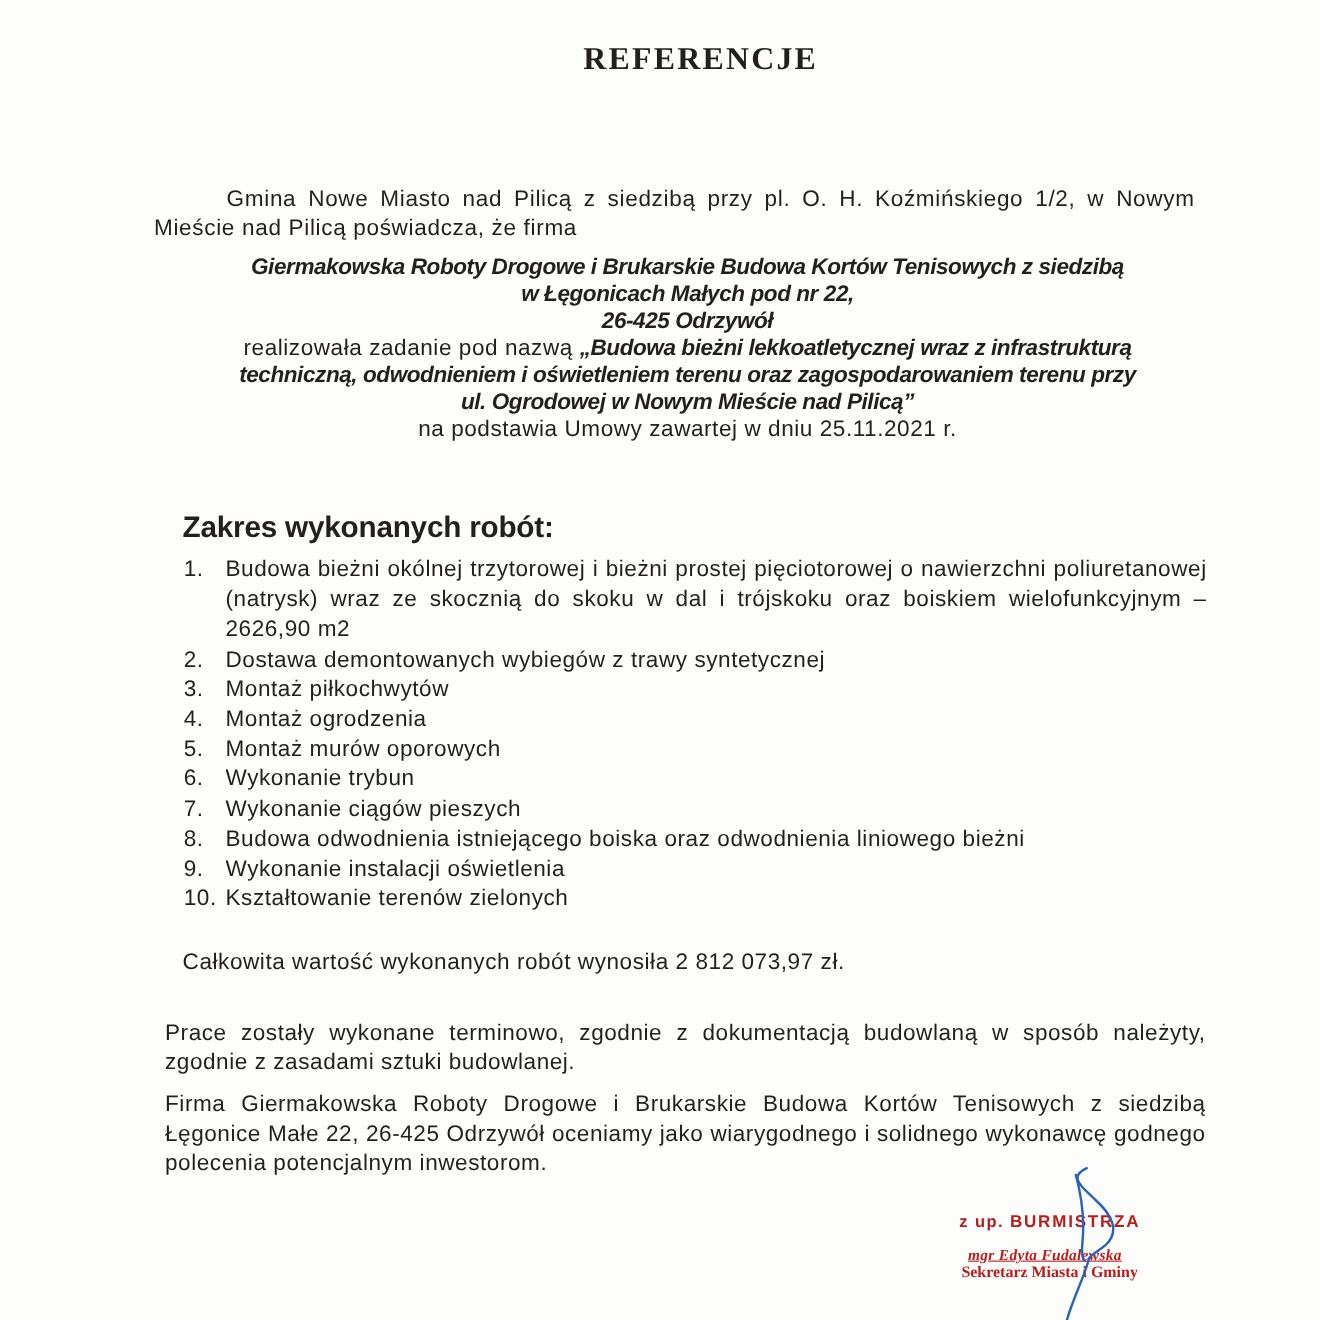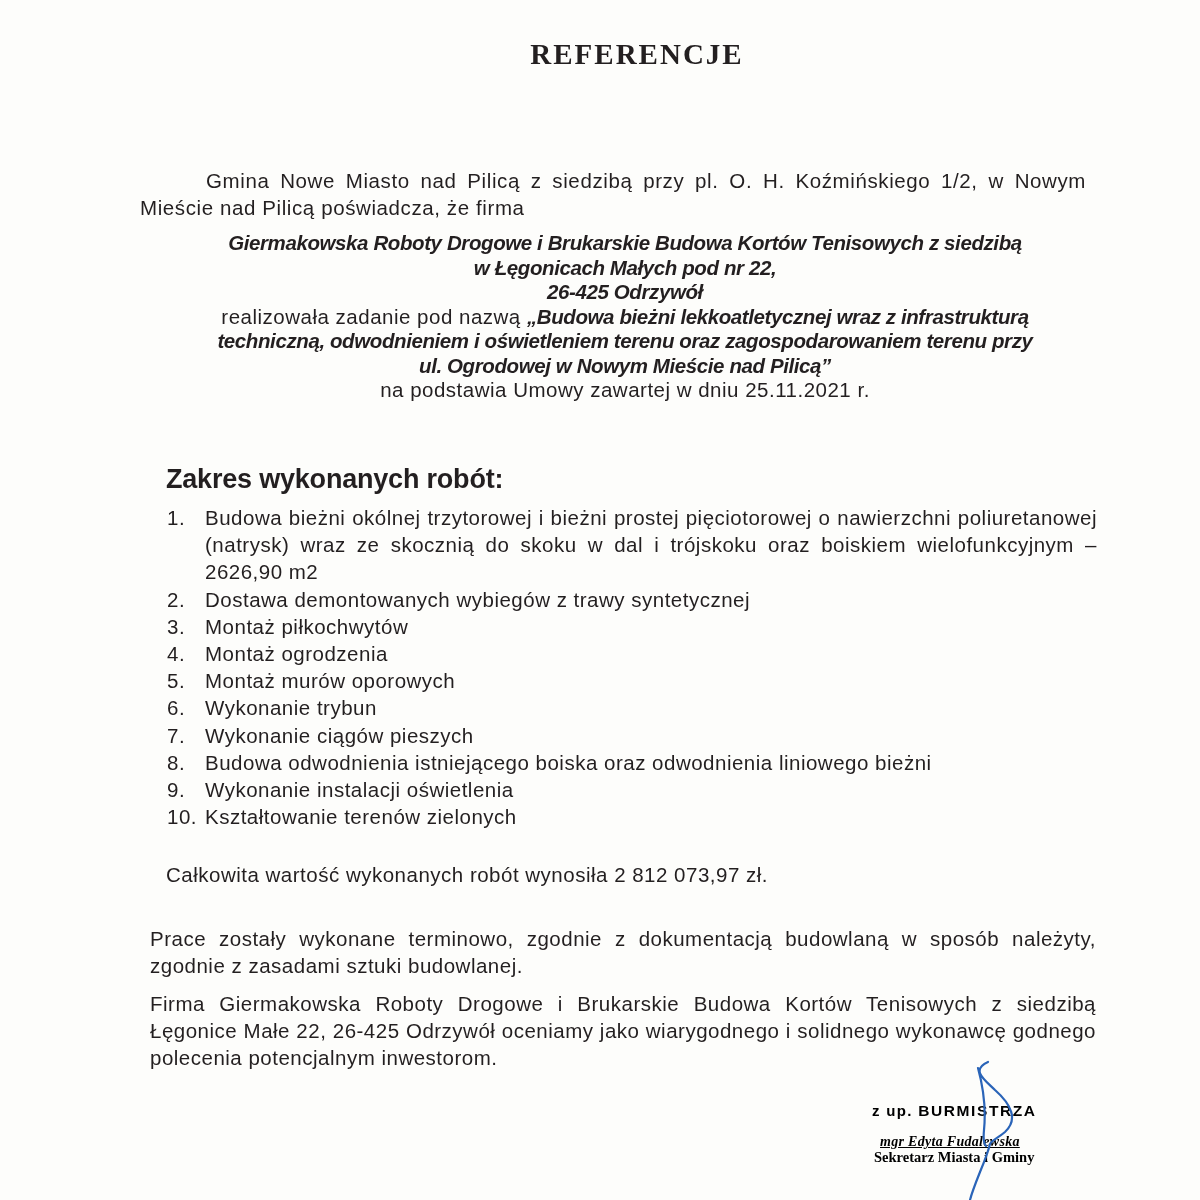--- a/index.html
+++ b/index.html
@@ -208,21 +208,21 @@
     <li>
         <span class="num">10.</span>
         <span class="txt">Kształtowanie terenów zielonych</span>
       </li>
   </ol>
 
   <p class="para p-value" style="margin:16px;">Całkowita wartość wykonanych robót wynosiła 2 812 073,97 zł.</p>
   <p class="para p-works" style="margin:0;">Prace zostały wykonane terminowo, zgodnie z dokumentacją budowlaną w sposób należyty, zgodnie z zasadami sztuki budowlanej.</p>
   <p class="para p-firm" style="margin:0;">Firma Giermakowska Roboty Drogowe i Brukarskie Budowa Kortów Tenisowych z siedzibą Łęgonice Małe 22, 26-425 Odrzywół oceniamy jako wiarygodnego i solidnego wykonawcę godnego polecenia potencjalnym inwestorom.</p>
 
-  <div class="stamp" style="color: #000000;">
+  <div class="stamp" style="color: #b91c1c;">
     <div class="authority">
       <span>z up. </span><span class="big">BURMISTRZA</span>
     </div>
     <div class="person">mgr Edyta Fudalewska</div>
     <div class="role">Sekretarz Miasta i Gminy</div>
   </div>
 
   <svg class="signature" viewBox="0 0 160 140">
     <path id="sig-path" d="M 88 2 C 70 10, 85 20, 95 30 C 112 45, 118 60, 105 72 C 98 78, 92 80, 90 84 C 88 92, 85 100, 80 112 C 76 122, 72 132, 70 140 M 78 8 C 84 30, 86 50, 84 70 C 83 80, 84 84, 86 86" fill="none" stroke-width="2.2" stroke-linecap="round" stroke="#2a64b8"></path>
   </svg>

